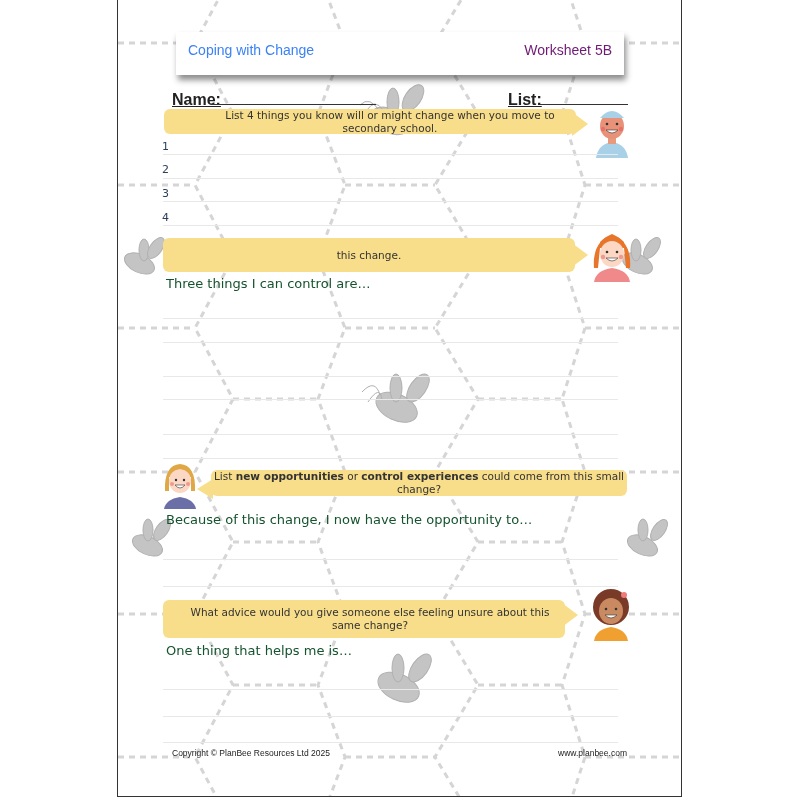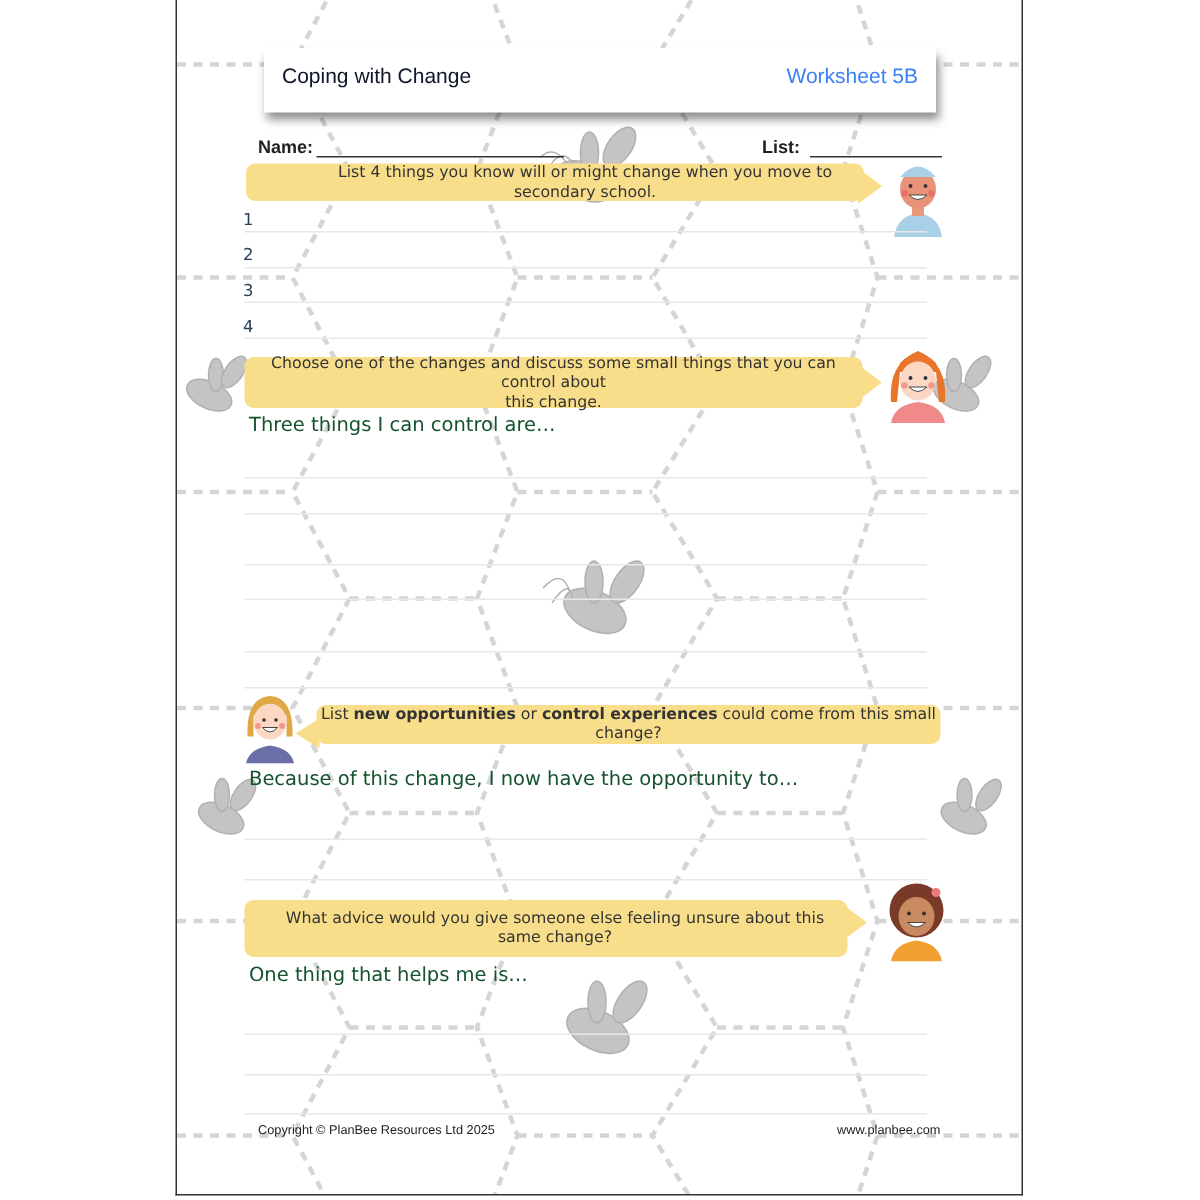--- a/index.html
+++ b/index.html
@@ -1,23 +1,23 @@
 <!DOCTYPE html>
 <html><head>
 <meta charset="utf-8">
 <style>
   html, body { margin:0; padding:0; background:#ffffff; }
   body { width:800px; height:800px; position:relative; overflow:hidden; font-family:"DejaVu Sans", sans-serif; }
   .page { position:absolute; left:117px; top:0; width:565px; height:797px; border:1px solid #333; border-top:none; box-sizing:border-box; background:#fff; overflow:hidden; }
   .bg-svg { position:absolute; left:0; top:0; }
   .header-card { position:absolute; left:176px; top:32px; width:448px; height:43px; background:#fff;
     box-shadow: 2px 5px 6px rgba(0,0,0,0.45); }
-  .header-title { position:absolute; left:12px; top:10px; font-size:14px; color:#0f172a; font-family:"Liberation Sans", sans-serif; }
-  .header-ws { position:absolute; right:12px; top:10px; font-size:14px; color:#3b82f6; font-family:"Liberation Sans", sans-serif; }
-  .namerow { position:absolute; top:91px; font-weight:bold; font-size:12px; color:#222; font-family:"Liberation Sans", sans-serif; }
+  .header-title { position:absolute; left:12px; top:10px; font-size:14px; color:#3b82f6; font-family:"Liberation Sans", sans-serif; }
+  .header-ws { position:absolute; right:12px; top:10px; font-size:14px; color:#701a75; font-family:"Liberation Sans", sans-serif; }
+  .namerow { position:absolute; top:91px; font-weight:bold; font-size:16px; color:#222; font-family:"Liberation Sans", sans-serif;text-decoration:underline; }
   .blank-line { position:absolute; height:0; border-bottom:1px solid #333; }
   .bubble { position:absolute; background:#f8de8a; border-radius:6px; color:#333; font-size:10.5px; font-family:"DejaVu Sans", sans-serif; display:flex; align-items:center; justify-content:center; text-align:center; line-height:13px; }
   .bubble.left-text { justify-content:flex-start; padding-left:12px; box-sizing:border-box; }
   .tail-right { position:absolute; width:0; height:0; border-top:12px solid transparent; border-bottom:12px solid transparent; border-left:16px solid #f8de8a; }
   .tail-left { position:absolute; width:0; height:0; border-top:10px solid transparent; border-bottom:10px solid transparent; border-right:16px solid #f8de8a; }
   .num { position:absolute; left:162px; font-size:11px; color:#2b3e5a; font-family:"DejaVu Sans", sans-serif; }
   .rule { position:absolute; left:163px; width:455px; height:0; border-bottom:1px solid #e8e8e8; }
   .prompt { position:absolute; left:166px; font-size:13px; color:#14532d; font-family:"DejaVu Sans", sans-serif; }
   .footer-left { position:absolute; left:172px; top:748px; font-size:8.5px; color:#222; font-family:"Liberation Sans", sans-serif; }
   .footer-right { position:absolute; right:173px; top:748px; font-size:8.5px; color:#222; font-family:"Liberation Sans", sans-serif; }
@@ -142,21 +142,20 @@
 <span class="num" style="top:140px;">1</span>
 <div class="rule" style="top:154px;"></div>
 <span class="num" style="top:163px;">2</span>
 <div class="rule" style="top:178px;"></div>
 <span class="num" style="top:187px;">3</span>
 <div class="rule" style="top:201px;"></div>
 <span class="num" style="top:211px;">4</span>
 <div class="rule" style="top:225px;"></div>
 
 <div class="bubble" style="left:163px; top:238px; width:412px; height:34px; flex-direction:column;">
-  <span>Choose one of the changes and discuss some small things that you can control about</span>
   <span>this change.</span>
 </div>
 <div class="tail-right" style="left:572px; top:243px;"></div>
 <svg class="avatar" style="left:590px; top:228px;" width="44" height="54">
   <path d="M4,54 Q6,42 22,40 Q38,42 40,54 Z" fill="#f08a8a"></path>
   <path d="M4,40 Q2,14 22,6 Q42,14 40,40 L36,40 L34,20 L10,20 L8,40 Z" fill="#e8752a"></path>
   <ellipse cx="22" cy="26" rx="12" ry="13" fill="#fbd7c4"></ellipse>
   <path d="M10,18 Q22,6 34,18 L34,14 Q22,2 10,14 Z" fill="#e8752a"></path>
   <circle cx="17" cy="24" r="1.3" fill="#333"></circle>
     <circle cx="27" cy="24" r="1.3" fill="#333"></circle>

